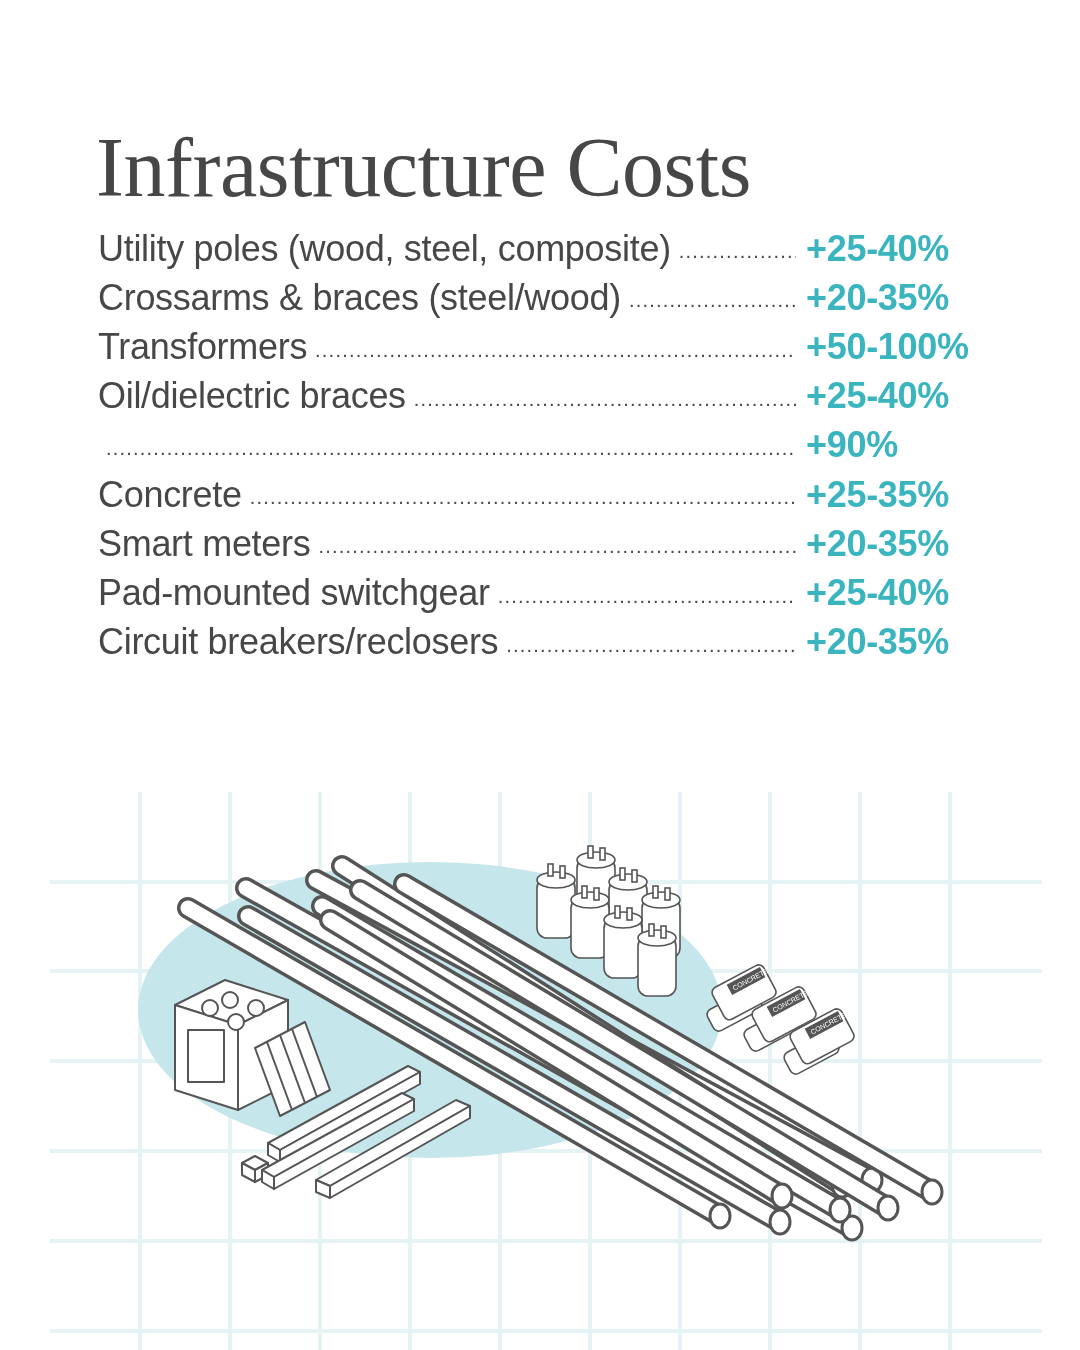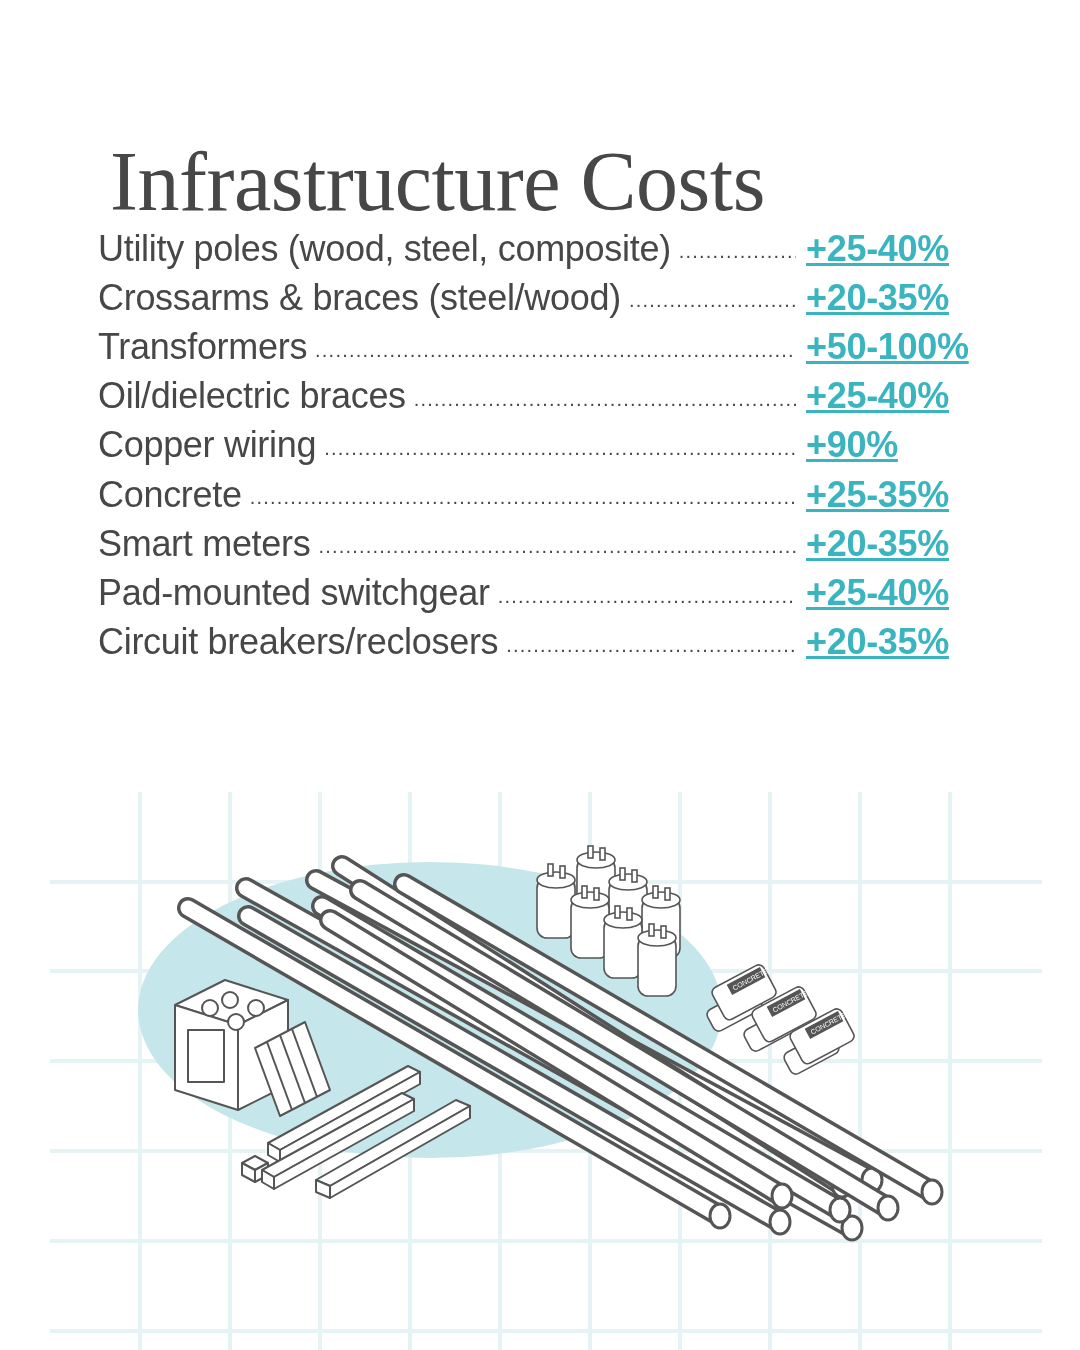--- a/index.html
+++ b/index.html
@@ -1,28 +1,28 @@
 <!DOCTYPE html>
 <html><head>
 <meta charset="utf-8">
 <style>
   html, body { margin:0; padding:0; background:#ffffff; }
   body { width:1080px; height:1350px; position:relative; overflow:hidden; font-family:"Liberation Sans", "DejaVu Sans", sans-serif; }
   .title {
     position:absolute; left:96px; top:118px;
     font-family:"Liberation Serif", "DejaVu Serif", serif;
     font-size:84px; line-height:100px; color:#474747; letter-spacing:-0.5px;
-    margin:14px; font-weight:normal;
+    margin:0; font-weight:normal;
   }
   .list { position:absolute; left:98px; top:224px; width:860px; margin:0; padding:0; list-style:none; }
   .row { position:relative; height:49.2px; display:flex; align-items:center; font-size:36px; color:#474747; white-space:nowrap; }
   .row .label { flex:none; letter-spacing:-0.3px; }
   .row .dots { flex:1 1 auto; overflow:hidden; margin:0 10px 0 8px; color:#474747; font-size:20px; letter-spacing:1.2px; align-self:flex-end; padding-bottom:12px; line-height:1; }
   .row .dots::before { content:"......................................................................................................................................................................................"; }
-  .row .value { flex:none; width:152px; color:#3ab4bf; font-weight:bold; letter-spacing:-0.3px;text-decoration:underline; }
+  .row .value { flex:none; width:152px; color:#3ab4bf; font-weight:bold; letter-spacing:-0.3px; }
   .illus { position:absolute; left:0; top:780px; width:1080px; height:570px; }
 </style>
 </head>
 <body>
 
 <h1 class="title">Infrastructure Costs</h1>
 
 <ul class="list">
   <li class="row">
       <span class="label">Utility poles (wood, steel, composite)</span>
@@ -38,21 +38,20 @@
       <span class="label">Transformers</span>
       <span class="dots"></span>
       <span class="value">+50-100%</span>
     </li>
   <li class="row">
       <span class="label">Oil/dielectric braces</span>
       <span class="dots"></span>
       <span class="value">+25-40%</span>
     </li>
   <li class="row">
-      <span class="label">Copper wiring</span>
       <span class="dots"></span>
       <span class="value">+90%</span>
     </li>
   <li class="row">
       <span class="label">Concrete</span>
       <span class="dots"></span>
       <span class="value">+25-35%</span>
     </li>
   <li class="row">
       <span class="label">Smart meters</span>

